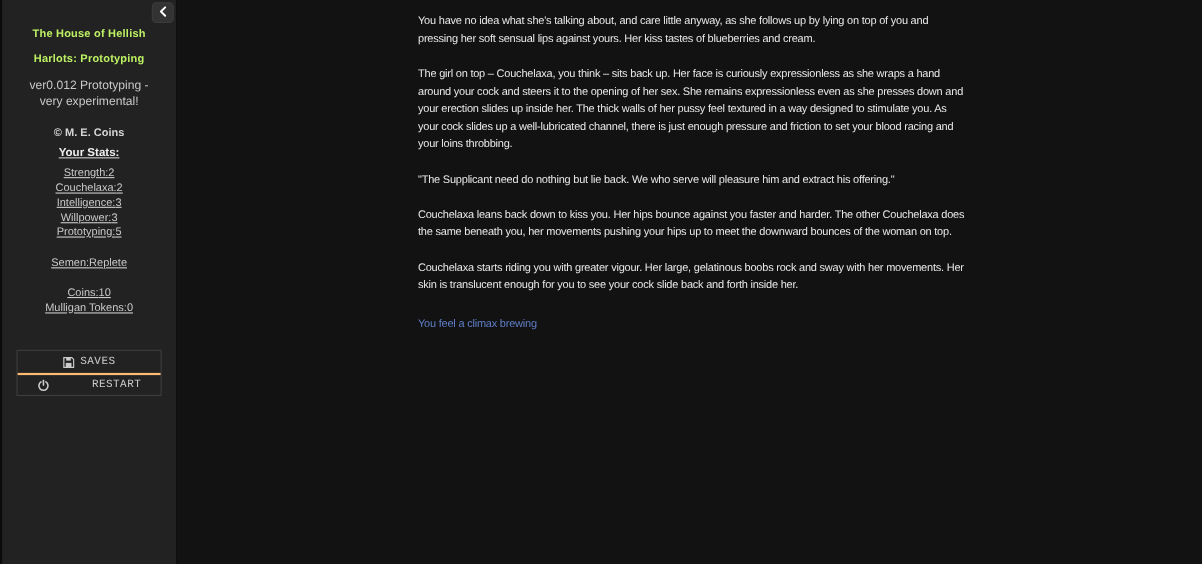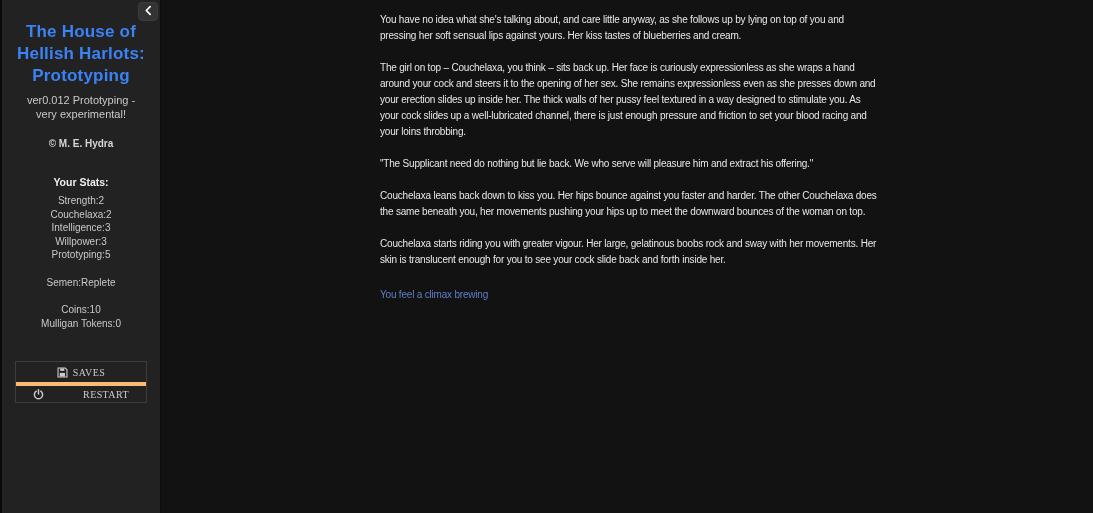--- a/index.html
+++ b/index.html
@@ -29,55 +29,55 @@
     position: absolute; top: 2px; right: 2px;
     width: 20px; height: 19px;
     background: #333333;
     border: 1px solid #3c3c3c;
     border-radius: 4px;
     display: flex; align-items: center; justify-content: center;
     cursor: pointer; padding: 0;
   }
   .ui-header { margin-top: 21px; text-align: center; padding: 0 8px; }
   .game-title {
-    font-size: 17px; font-weight: bold; color: #3b82f6;
+    font-size: 10px; font-weight: bold; color: #bef264;
     line-height: 22px; letter-spacing: 0.2px;
   }
   .version-text {
     margin-top: 6px; font-size: 11px; color: #c9c9c9; line-height: 14px;
     padding: 0 10px;
   }
   .author-text {
     margin-top: 17px; font-size: 10px; font-weight: bold; color: #d6d6d6;
   }
 
-  .stats-section { margin-top: 27px; }
+  .stats-section { margin-top: 6px; text-decoration: underline; }
   .stats-heading {
     text-align: center; font-size: 10.5px; font-weight: bold; color: #eeeeee;
     margin-bottom: 6px;
   }
   .stat-row {
     display: flex; justify-content: center;
     padding: 0 13px 0 13px;
     font-size: 10px; line-height: 13.5px; color: #c9c9c9;
   }
   .stat-gap { height: 14px; }
 
   .menu-box {
     margin: 31px 13px 0 13px;
     border: 1px solid #3d3d3d;
   }
   .menu-button {
     width: 100%; height: 20px;
     background: transparent; border: none; cursor: pointer;
     display: flex; align-items: center; justify-content: center; gap: 5px;
-    color: #cccccc; font-family: Liberation Serif, serif;
+    color: #cccccc; font-family: Liberation Mono, monospace;
     font-size: 10px; letter-spacing: 0.4px;
   }
-  .menu-button + .menu-button { border-top: 4px solid #fdba74; gap: 39px; }
+  .menu-button + .menu-button { border-top: 2px solid #fdba74; gap: 39px; }
   .menu-button .icon { display: flex; align-items: center; }
 
   
   #story {
     position: absolute; left: 380px; top: 12px; width: 497px;
   }
   #story p {
     font-size: 10px; line-height: 16px; letter-spacing: -0.2px;
     color: #e8e8e8; margin: 0 0 16px 0;
   }
@@ -97,21 +97,21 @@
     <span class="icon">
       <svg width="11" height="11" viewBox="0 0 20 20">
         <polyline points="13,3 6,10 13,17" fill="none" stroke="#ffffff" stroke-width="3.2" stroke-linecap="round" stroke-linejoin="round"></polyline>
       </svg>
     </span>
   </button>
 
   <header class="ui-header">
     <div class="game-title">The House of Hellish Harlots: Prototyping</div>
     <div class="version-text">ver0.012 Prototyping - very experimental!</div>
-    <div class="author-text">© M. E. Hydra</div>
+    <div class="author-text">© M. E. Coins</div>
   </header>
 
   <section class="stats-section">
     <div class="stats-heading">Your Stats:</div>
 
     <div class="stat-row">
       <span>Strength:</span>
       <span>2</span>
     </div>
     <div class="stat-row">

